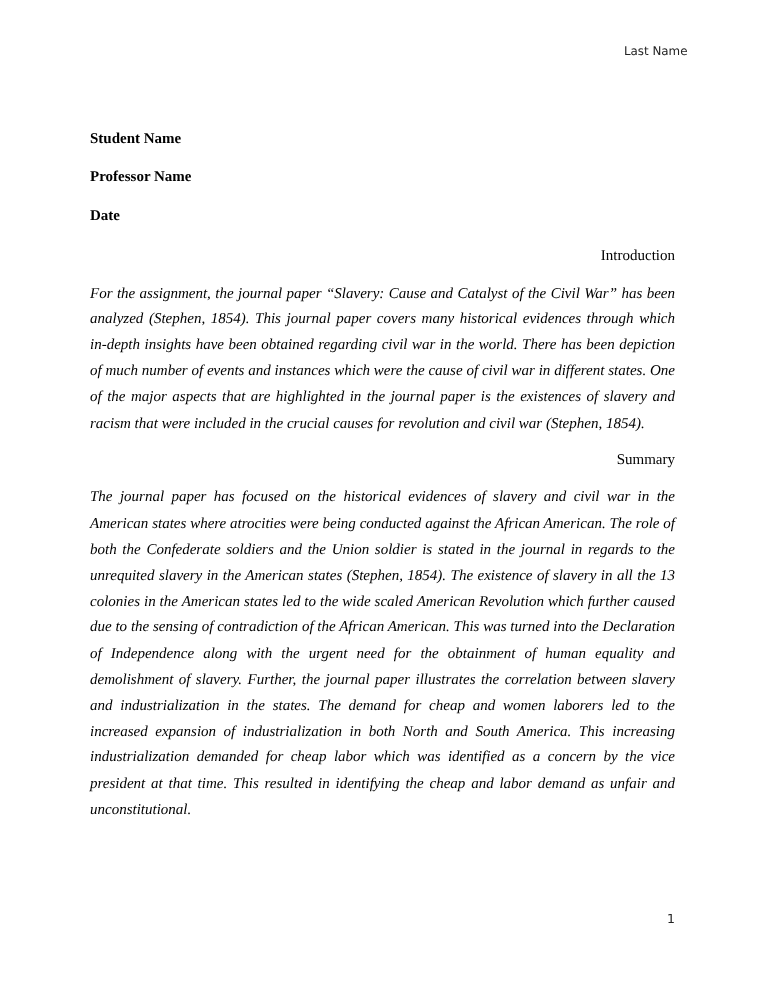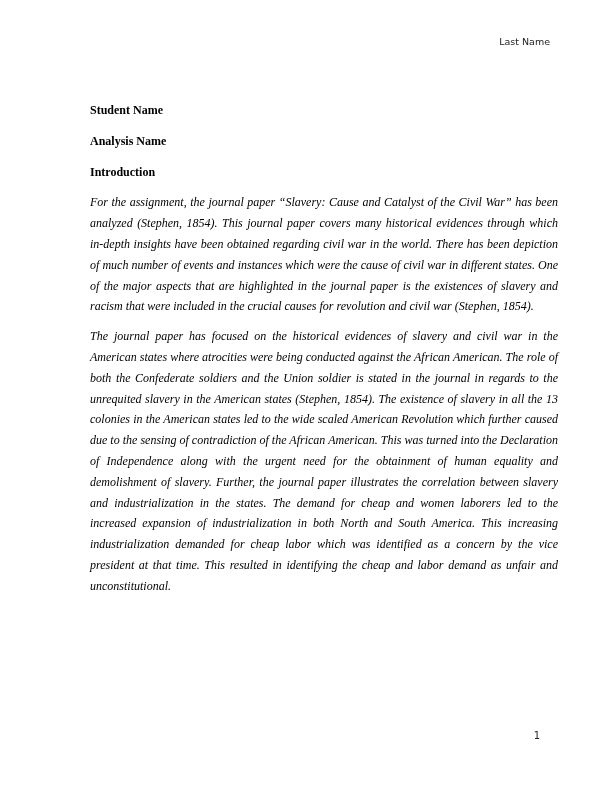--- a/index.html
+++ b/index.html
@@ -5,40 +5,42 @@
   html, body { margin: 0; padding: 0; background: #ffffff; }
   body { width: 612px; height: 792px; position: relative; overflow: hidden; color: #000; }
   .header-name {
     position: absolute; top: 36px; right: 62px;
     font-family: "DejaVu Sans", "Liberation Sans", sans-serif;
     font-size: 9.5px; color: #222;
   }
   .content {
     position: absolute; left: 72px; width: 468px; top: 100px;
     font-family: "Liberation Serif", "DejaVu Serif", serif;
-    font-size: 12px; line-height: 20.8px; margin-left: 18px;
+    font-size: 12px; line-height: 20.8px;
   }
   .meta-line { font-weight: bold; margin: 0 0 10.2px 0; height: 21px; line-height: 21px; }
-  .heading { font-weight: bold; text-align: left; margin: 0 0 9px 0; line-height: 21px; }
+  .heading { font-weight: normal; text-align: right; margin: 0 0 9px 0; line-height: 21px; }
   .para { text-align: justify; margin: 0 0 9px 0; line-height: 20.8px; font-style: italic; }
   .page-number {
     position: absolute; top: 730px; right: 72px;
     font-family: "DejaVu Sans", "Liberation Sans", sans-serif;
     font-size: 10px; color: #222;
   }
 </style>
 </head>
 <body>
 
 <div class="header-name">Last Name</div>
 
 <div class="content">
   <div class="meta-line">Student Name</div>
-  <div class="meta-line">Analysis Name</div>
+  <div class="meta-line">Professor Name</div>
+  <div class="meta-line">Date</div>
 
   <div class="heading">Introduction</div>
   <p class="para">For the assignment, the journal paper “Slavery: Cause and Catalyst of the Civil War” has been analyzed (Stephen, 1854). This journal paper covers many historical evidences through which in-depth insights have been obtained regarding civil war in the world. There has been depiction of much number of events and instances which were the cause of civil war in different states. One of the major aspects that are highlighted in the journal paper is the existences of slavery and racism that were included in the crucial causes for revolution and civil war (Stephen, 1854).</p>
 
+  <div class="heading">Summary</div>
   <p class="para">The journal paper has focused on the historical evidences of slavery and civil war in the American states where atrocities were being conducted against the African American. The role of both the Confederate soldiers and the Union soldier is stated in the journal in regards to the unrequited slavery in the American states (Stephen, 1854). The existence of slavery in all the 13 colonies in the American states led to the wide scaled American Revolution which further caused due to the sensing of contradiction of the African American. This was turned into the Declaration of Independence along with the urgent need for the obtainment of human equality and demolishment of slavery. Further, the journal paper illustrates the correlation between slavery and industrialization in the states. The demand for cheap and women laborers led to the increased expansion of industrialization in both North and South America. This increasing industrialization demanded for cheap labor which was identified as a concern by the vice president at that time. This resulted in identifying the cheap and labor demand as unfair and unconstitutional.</p>
 
 </div>
 
 <div class="page-number">1</div>
 
 </body></html>

